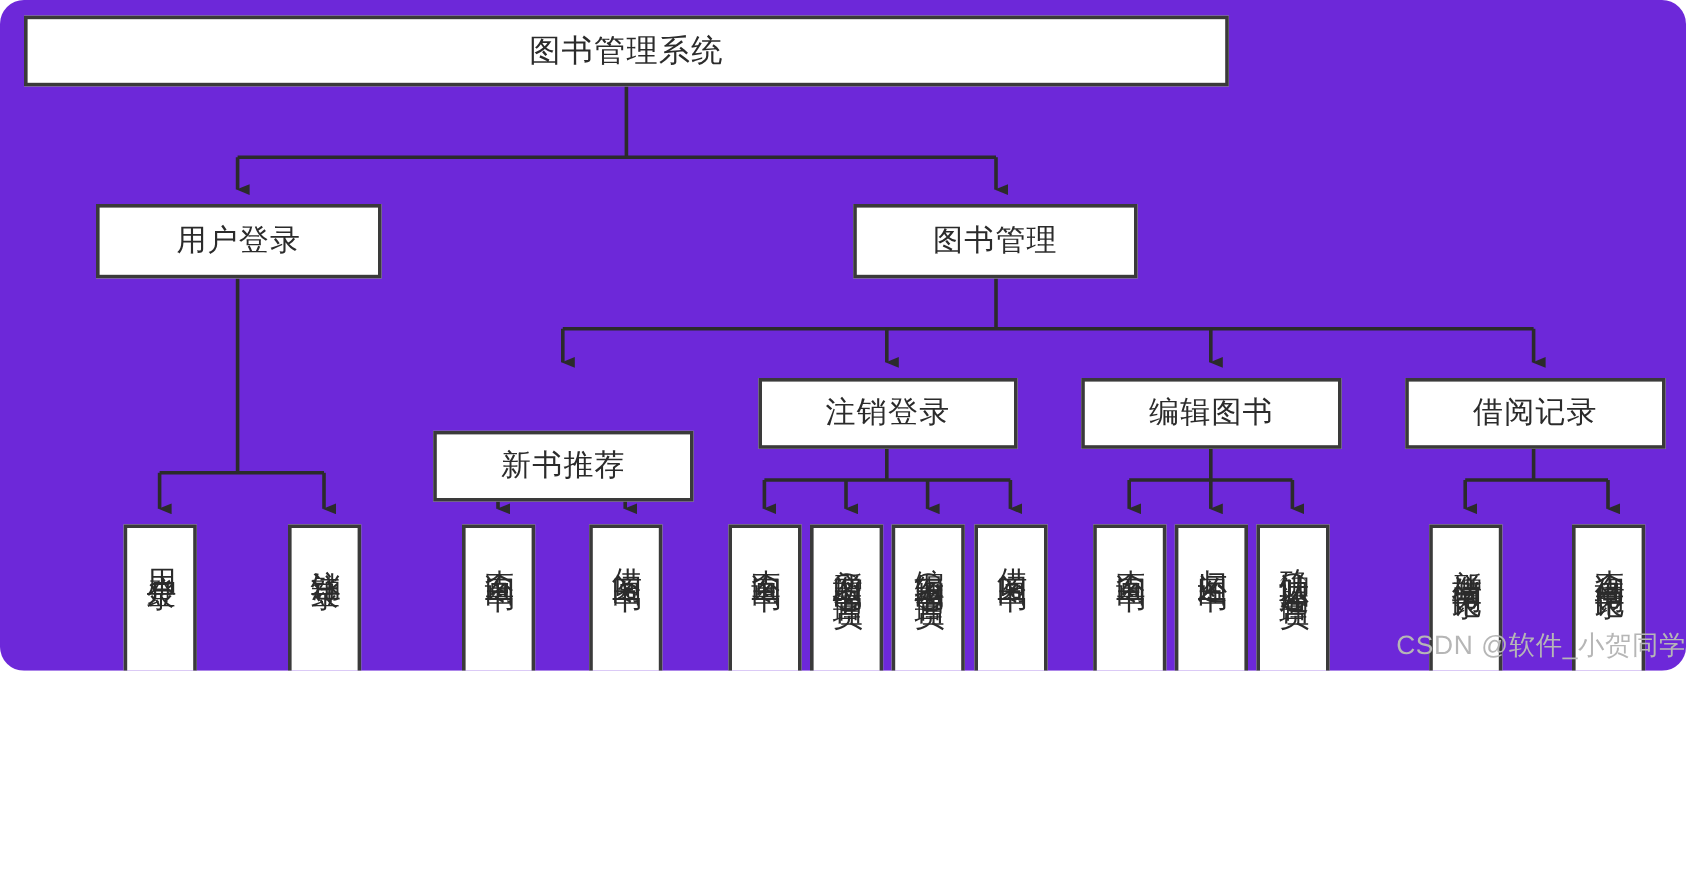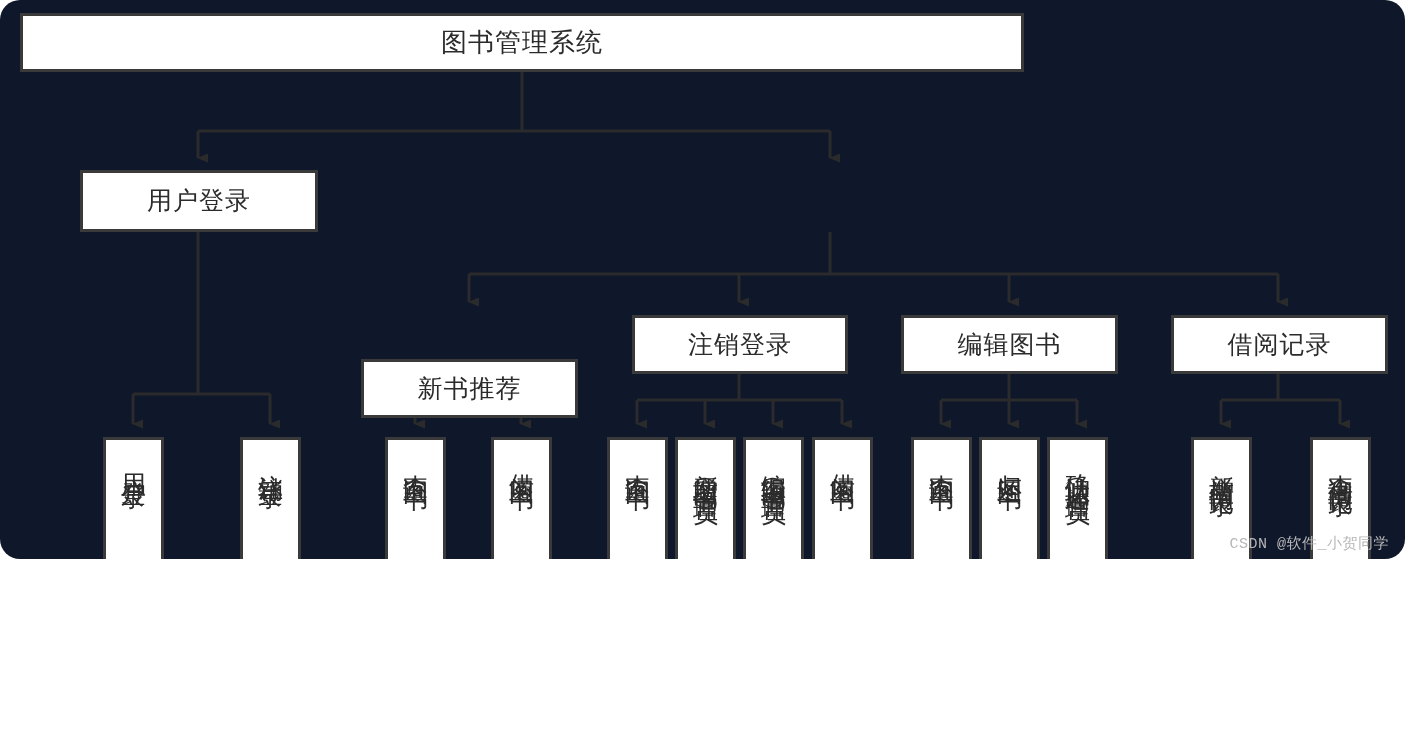--- a/index.html
+++ b/index.html
@@ -8,21 +8,21 @@
     padding: 0;
     background: #ffffff;
   }
   body {
     font-family: "Liberation Sans", "DejaVu Sans", sans-serif;
   }
   #diagram-root {
     position: relative;
     width: 1405px;
     height: 559px;
-    background: #0f172a;
+    background: #6d28d9;
     overflow: hidden;
     border-radius: 20px;
   }
   #connector-layer {
     position: absolute;
     left: 0;
     top: 0;
     width: 1405px;
     height: 747px;
   }
@@ -55,27 +55,26 @@
     writing-mode: vertical-rl;
     text-orientation: upright;
     -webkit-writing-mode: vertical-rl;
     letter-spacing: 4px;
     line-height: 1;
     white-space: nowrap;
     text-align: start;
   }
   #watermark {
     position: absolute;
-    right: 16px;
+    right: 0;
     bottom: 6px;
-    font-size: 15px;
+    font-size: 22px;
     color: #b6b6b6;
     white-space: nowrap;
     letter-spacing: 0.5px;
-    font-family: Liberation Mono, monospace;
   }
 </style>
 </head>
 <body>
 
 <div id="diagram-root">
 
   <svg id="connector-layer" viewBox="0 0 1405 747" xmlns="http://www.w3.org/2000/svg">
     <defs>
       <marker id="arrow" markerWidth="9" markerHeight="11" refX="4.5" refY="10" orient="auto" markerUnits="userSpaceOnUse">
@@ -139,20 +138,23 @@
   </svg>
 
   <div class="node node-h node-root" style="left:20px; top:13px; width:1004px; height:59px;">
     <span>图书管理系统</span>
   </div>
 
   <div class="node node-h" style="left:80px; top:170px; width:238px; height:62px;">
     <span>用户登录</span>
   </div>
 
+  <div class="node node-h" style="left:711px; top:170px; width:237px; height:62px;">
+    <span>图书管理</span>
+  </div>
 
   <div class="node node-h" style="left:361px; top:315px; width:217px; height:59px;margin-top:44px;">
     <span>新书推荐</span>
   </div>
 
   <div class="node node-h" style="left:632px; top:315px; width:216px; height:59px;">
     <span>注销登录</span>
   </div>
 
   <div class="node node-h" style="left:901px; top:315px; width:217px; height:59px;">

